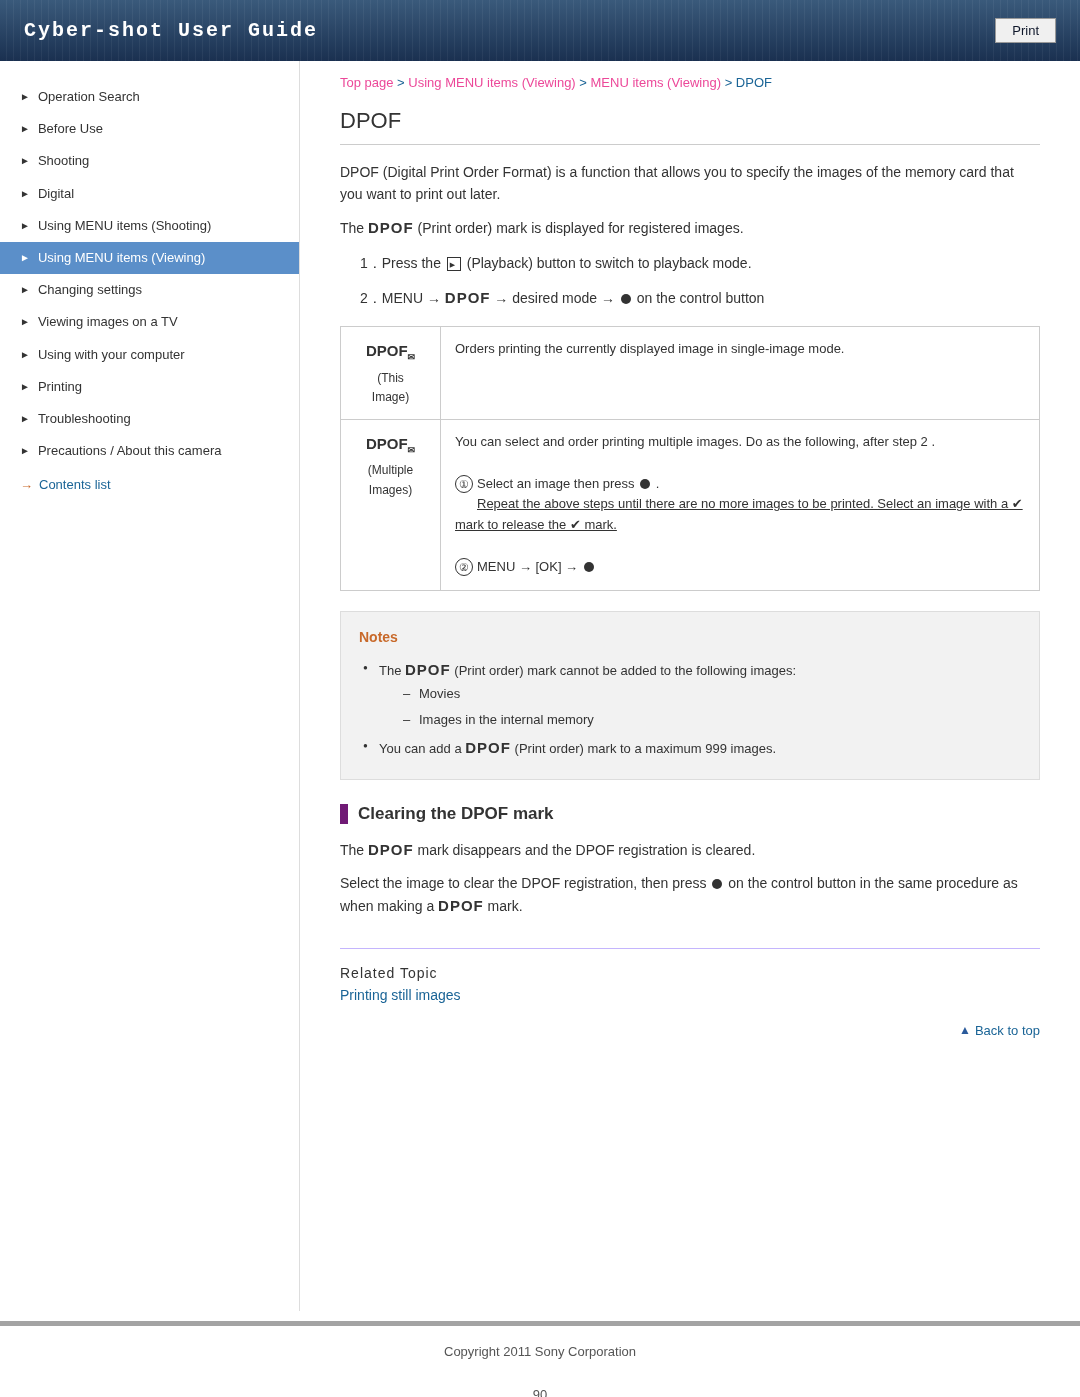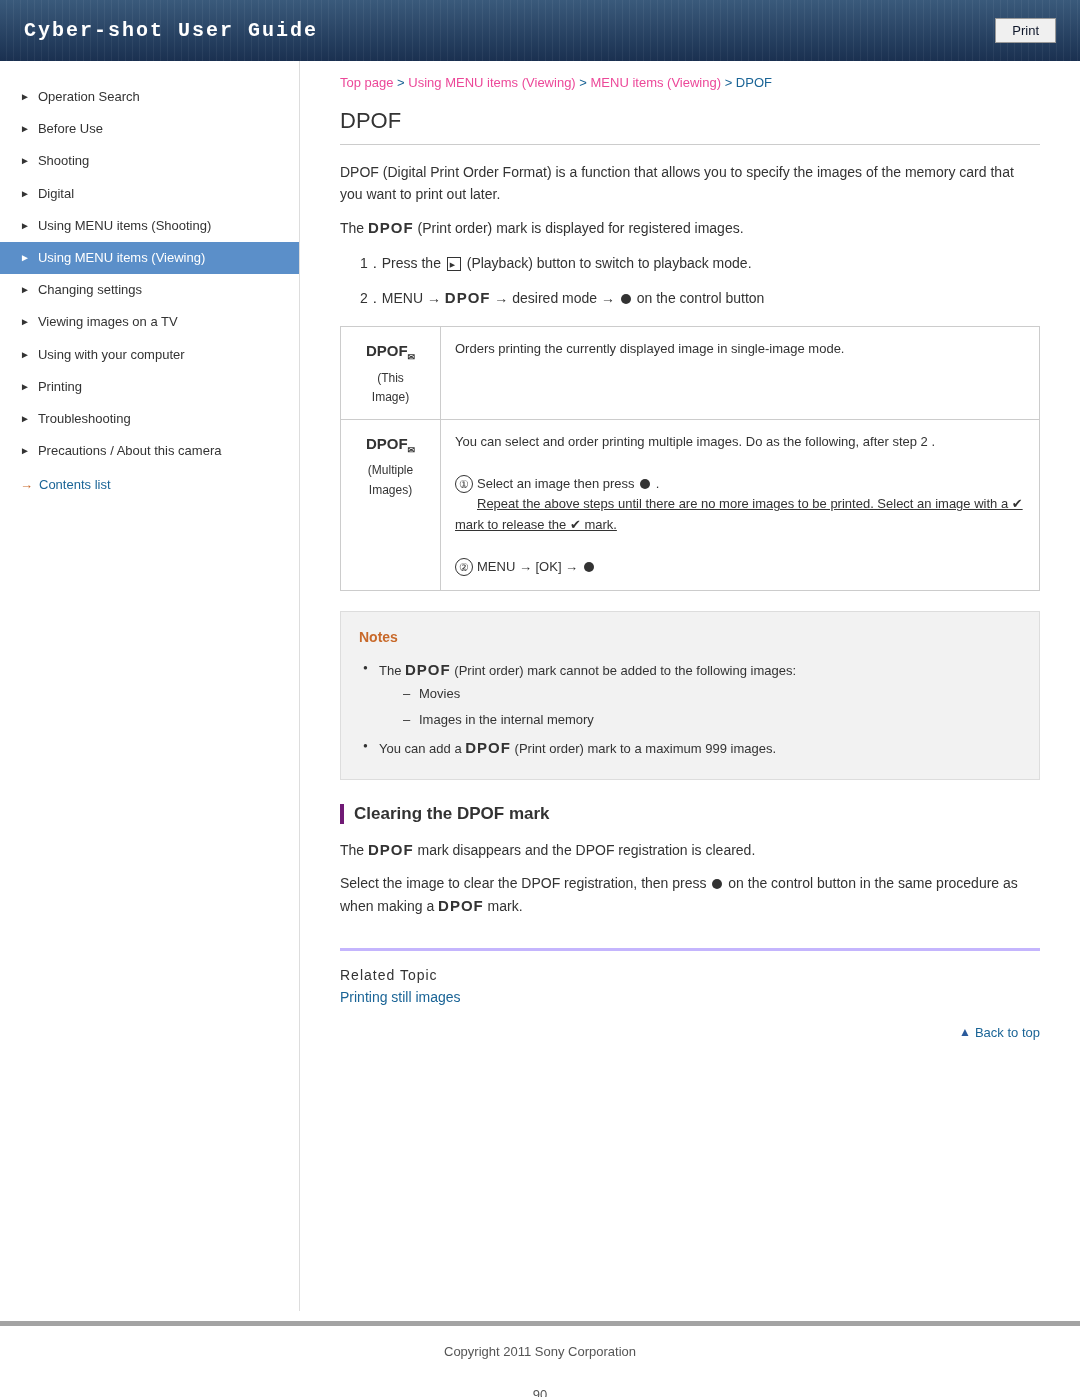--- a/index.html
+++ b/index.html
@@ -226,30 +226,30 @@
       content: "–" !important;
       font-size: 13px !important;
       top: 0 !important;
     }
 
     
     .section-heading {
       font-size: 17px;
       font-weight: bold;
       color: #333;
-      border-left: 4px solid #701a75;
+      border-left: 8px solid #701a75;
       padding-left: 10px;
       margin: 24px 0 14px 0;
     }
 
     
     .related-topic {
       margin-top: 30px;
       padding-top: 16px;
-      border-top: 3px solid #c4b5fd;
+      border-top: 1px solid #c4b5fd;
     }
     .related-topic-title {
       font-size: 14px;
       font-weight: normal;
       margin-bottom: 6px;
       color: #333;
       letter-spacing: 1px;
     }
     .related-topic a {
       color: #1a6496;

